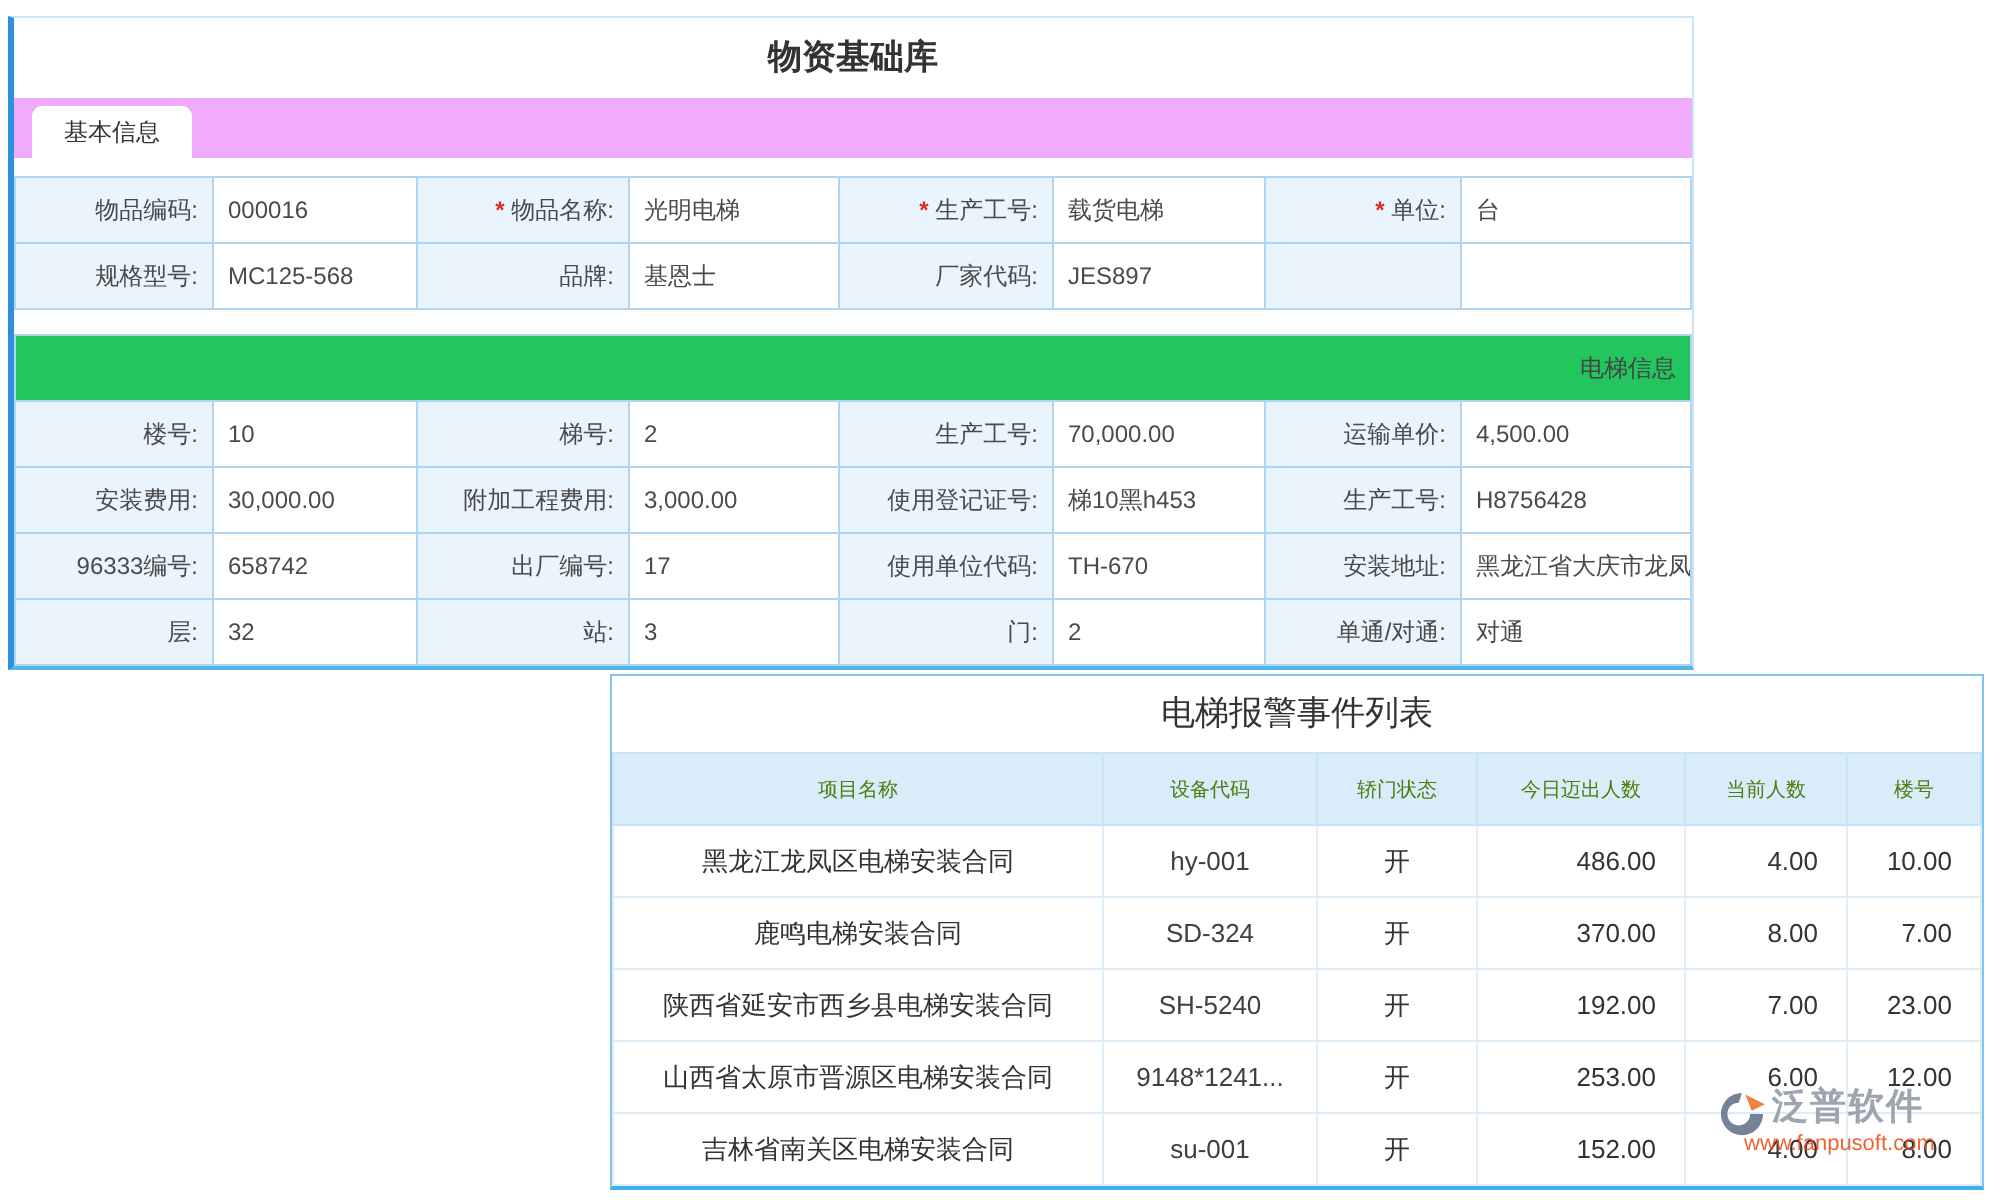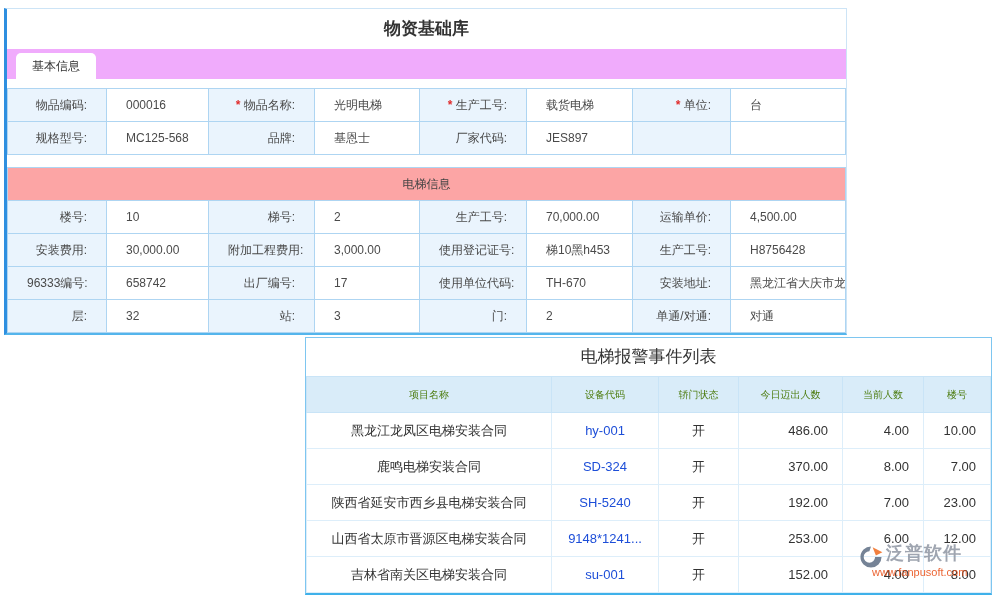--- a/index.html
+++ b/index.html
@@ -26,28 +26,28 @@
     padding:0 16px;background:#fff;border-radius:5px 5px 0 0;
     font-size:12px;color:#333;cursor:pointer;
   }
   .gap1{height:9px;background:#fff;}
   .gap2{height:12px;background:#fff;}
   table.grid{
     width:100%;border-collapse:collapse;table-layout:fixed;
     font-size:12px;color:#4a4a4a;background:#fff;
   }
   table.grid td{
-    border:1px solid #aed5f2;height:33px;padding:0 19px;
+    border:1px solid #aed5f2;height:33px;padding:0 7px;
     overflow:hidden;white-space:nowrap;box-sizing:border-box;
   }
   td.lbl{background:#eaf4fd;text-align:right;}
   td.val{background:#ffffff;text-align:left;color:#4a4a4a;margin-left:48px;}
   td.lbl.req .ltext::before{content:"* ";color:#e02b2b;font-weight:bold;}
   td.sect{
-    background:#fca5a5;text-align:center;height:28px;
+    background:#22c55e;text-align:right;height:28px;
     padding-left:10px;color:#444;font-size:12px;
   }
   
   .alarm{
     position:absolute;left:305px;top:337px;width:687px;
     border:1px solid #7ec6f0;border-bottom:2px solid #3fb1ea;
     background:#fff;box-sizing:border-box;
   }
   .alarm-title{
     height:38px;line-height:38px;text-align:center;
@@ -59,21 +59,21 @@
   }
   table.atable th{
     background:#d9ecf9;color:#4d7c0f;font-weight:normal;
     height:33px;border:1px solid #c9e4f7;font-size:10px;
   }
   table.atable td{
     height:36px;border:1px solid #ddeefa;text-align:center;
     overflow:hidden;white-space:nowrap;box-sizing:border-box;
   }
   table.atable td.num{text-align:right;padding-right:14px;}
-  table.atable td.link{color:#1d4ed8;cursor:pointer;margin-top:36px;}
+  table.atable td.link{color:#404040;cursor:pointer;margin-top:36px;}
   
   .wm{position:absolute;left:858px;top:544px;width:140px;opacity:0.85;line-height:1;}
   .wm-row{display:flex;align-items:flex-start;}
   .wm-logo{width:26px;height:26px;flex:0 0 26px;margin-right:2px;}
   .wm-brand{
     font-size:18px;font-weight:bold;color:#8f96a3;
     letter-spacing:1px;white-space:nowrap;
   }
   .wm-url{
     font-size:11px;color:#e8490f;margin-top:-3px;margin-left:14px;

